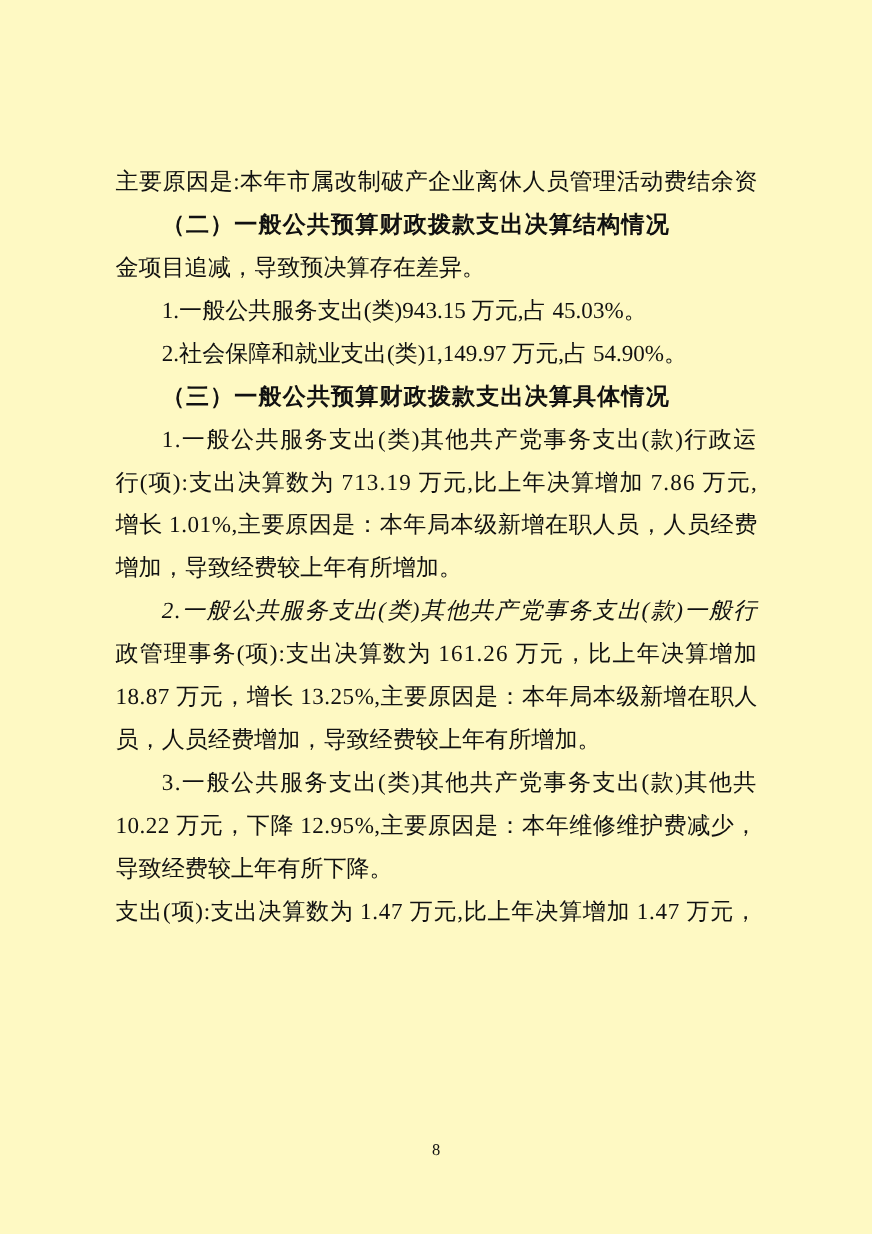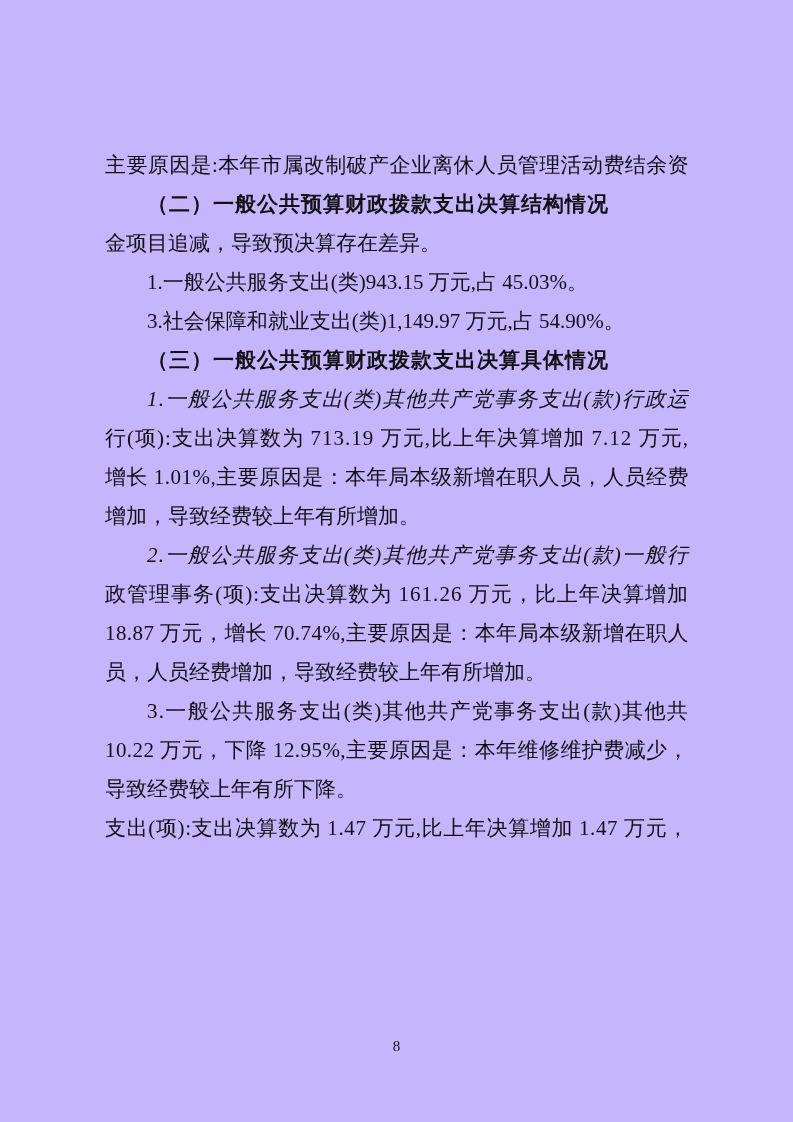--- a/index.html
+++ b/index.html
@@ -11,21 +11,21 @@
     height: 1122px;
     background: #ffffff;
     position: relative;
     font-family: "Liberation Serif", "DejaVu Serif", serif;
     color: #111111;
     overflow: hidden;
   }
   .page {
     position: absolute;
     inset: 0;
-    background: #c4b5fd;
+    background: #fef9c3;
   }
   .content {
     position: absolute;
     left: 105px;
     top: 146px;
     width: 584px;
   }
   .line {
     height: 39px;
     line-height: 39px;
@@ -57,29 +57,29 @@
 </style>
 </head>
 <body>
 
 <div class="page">
   <div class="content" id="content">
       <div class="line"><span class="txt" style="letter-spacing: 0.398438px; margin-right: -0.398438px;">主要原因是:本年市属改制破产企业离休人员管理活动费结余资</span></div>
       <div class="line indent heading"><span class="txt">（二）一般公共预算财政拨款支出决算结构情况</span></div>
       <div class="line"><span class="txt">金项目追减，导致预决算存在差异。</span></div>
       <div class="line indent"><span class="txt">1.一般公共服务支出(类)943.15 万元,占 45.03%。</span></div>
-      <div class="line indent"><span class="txt">3.社会保障和就业支出(类)1,149.97 万元,占 54.90%。</span></div>
+      <div class="line indent"><span class="txt">2.社会保障和就业支出(类)1,149.97 万元,占 54.90%。</span></div>
       <div class="line indent heading"><span class="txt">（三）一般公共预算财政拨款支出决算具体情况</span></div>
-      <div class="line indent"><span class="txt" style="letter-spacing: 1.2952px; margin-right: -1.2952px; font-style: italic;">1.一般公共服务支出(类)其他共产党事务支出(款)行政运</span></div>
-      <div class="line"><span class="txt" style="letter-spacing: 1.03084px; margin-right: -1.03084px;">行(项):支出决算数为 713.19 万元,比上年决算增加 7.12 万元,</span></div>
+      <div class="line indent"><span class="txt" style="letter-spacing: 1.2952px; margin-right: -1.2952px;">1.一般公共服务支出(类)其他共产党事务支出(款)行政运</span></div>
+      <div class="line"><span class="txt" style="letter-spacing: 1.03084px; margin-right: -1.03084px;">行(项):支出决算数为 713.19 万元,比上年决算增加 7.86 万元,</span></div>
       <div class="line"><span class="txt" style="letter-spacing: 0.491935px; margin-right: -0.491935px;">增长 1.01%,主要原因是：本年局本级新增在职人员，人员经费</span></div>
       <div class="line"><span class="txt">增加，导致经费较上年有所增加。</span></div>
       <div class="line indent"><span class="txt" style="letter-spacing: 1.2952px; margin-right: -1.2952px; font-style: italic;">2.一般公共服务支出(类)其他共产党事务支出(款)一般行</span></div>
       <div class="line"><span class="txt" style="letter-spacing: 1.02794px; margin-right: -1.02794px;">政管理事务(项):支出决算数为 161.26 万元，比上年决算增加</span></div>
-      <div class="line"><span class="txt" style="letter-spacing: 0.435714px; margin-right: -0.435714px;">18.87 万元，增长 70.74%,主要原因是：本年局本级新增在职人</span></div>
+      <div class="line"><span class="txt" style="letter-spacing: 0.435714px; margin-right: -0.435714px;">18.87 万元，增长 13.25%,主要原因是：本年局本级新增在职人</span></div>
       <div class="line"><span class="txt">员，人员经费增加，导致经费较上年有所增加。</span></div>
       <div class="line indent"><span class="txt" style="letter-spacing: 1.2952px; margin-right: -1.2952px;">3.一般公共服务支出(类)其他共产党事务支出(款)其他共</span></div>
       <div class="line"><span class="txt" style="letter-spacing: 0.435714px; margin-right: -0.435714px;">10.22 万元，下降 12.95%,主要原因是：本年维修维护费减少，</span></div>
       <div class="line"><span class="txt">导致经费较上年有所下降。</span></div>
       <div class="line"><span class="txt" style="letter-spacing: 0.633024px; margin-right: -0.633024px; text-align: center;">支出(项):支出决算数为 1.47 万元,比上年决算增加 1.47 万元，</span></div>
     </div>
   <div class="page-number">8</div>
 </div>
 
 </body></html>

